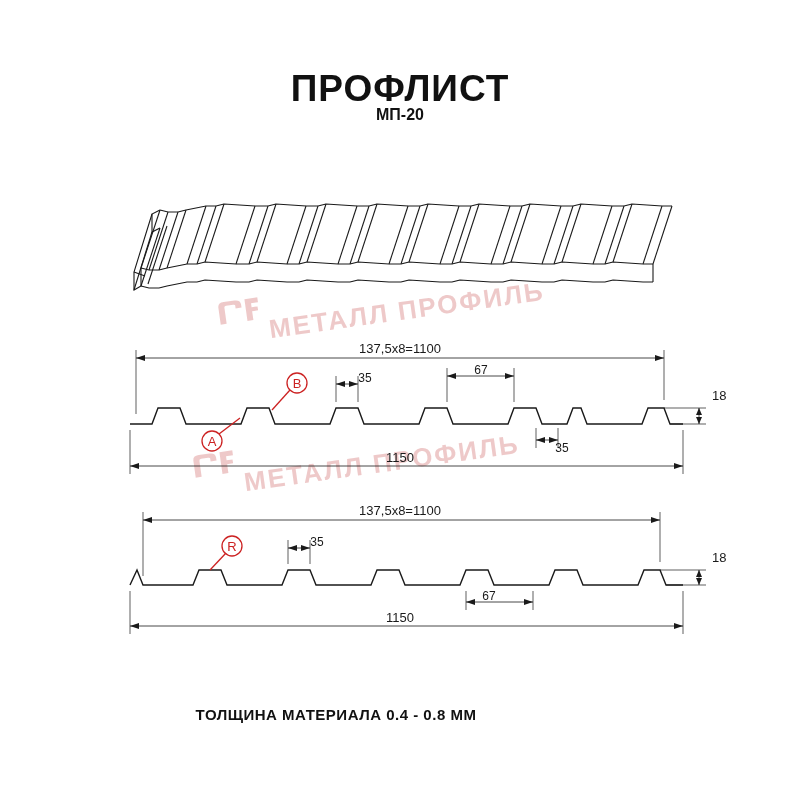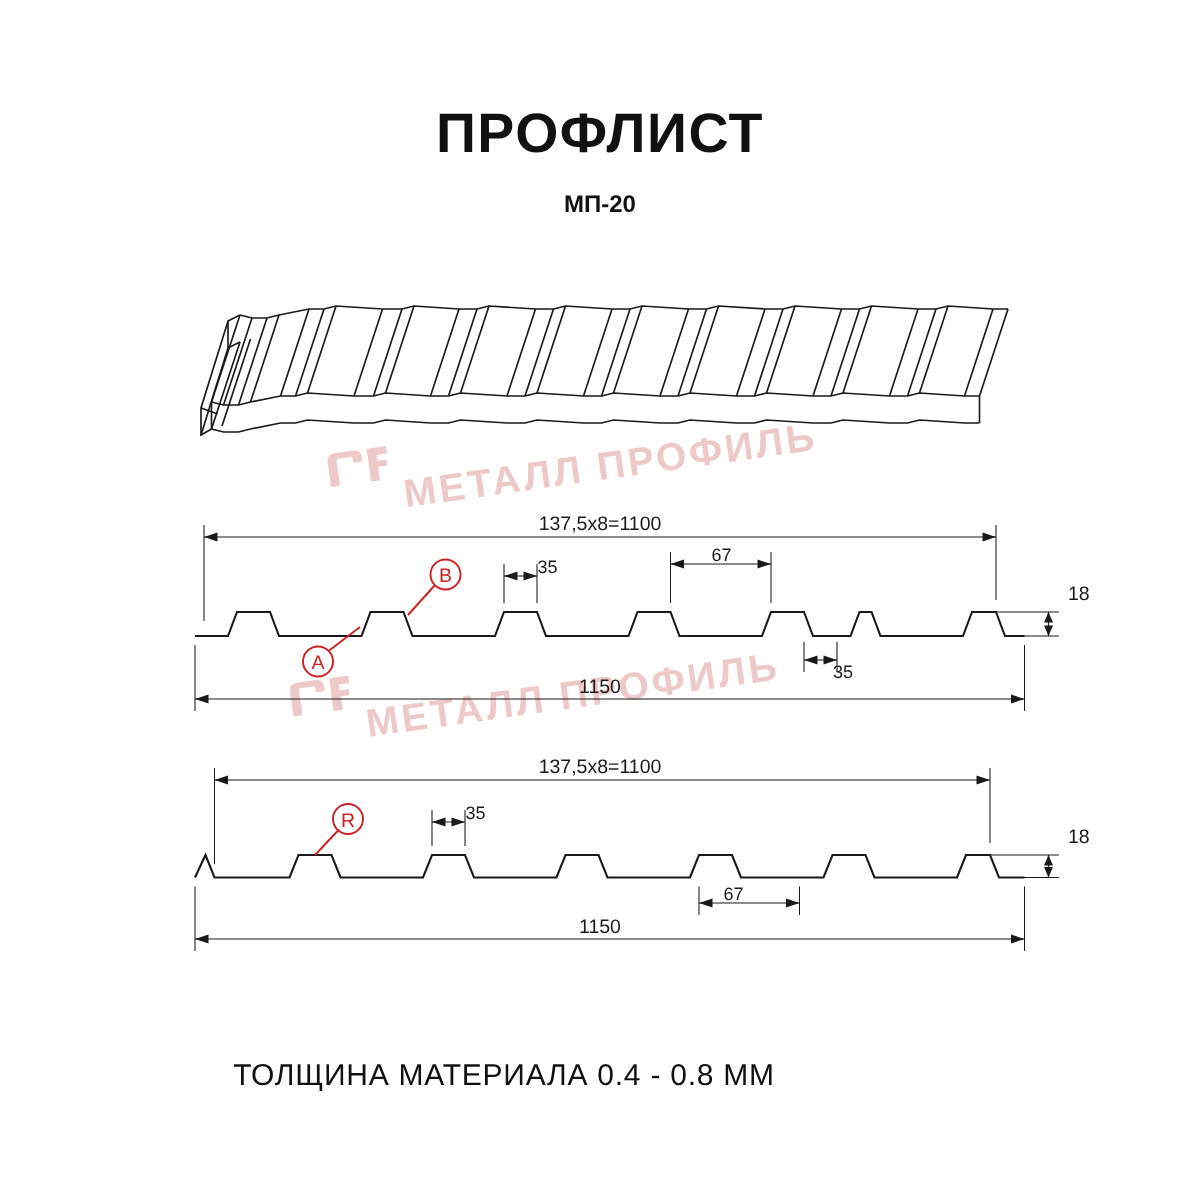--- a/index.html
+++ b/index.html
@@ -27,36 +27,36 @@
     left: 0;
     width: 800px;
     text-align: center;
     font-size: 37px;
     font-weight: bold;
     letter-spacing: 1px;
     color: #111;
   }
   .subtitle {
     position: absolute;
-    top: 128px;
+    top: 106px;
     left: 0;
     width: 800px;
     text-align: center;
     font-size: 16px;
     font-weight: bold;
     color: #111;
   }
   .footer-note {
     position: absolute;
     top: 706px;
     left: 0;
     width: 672px;
     text-align: center;
-    font-size: 20px;
-    font-weight: normal;
+    font-size: 15px;
+    font-weight: bold;
     letter-spacing: 0.5px;
     color: #111;
   }
   svg.drawing {
     position: absolute;
     left: 0;
     top: 0;
     width: 800px;
     height: 800px;
   }

